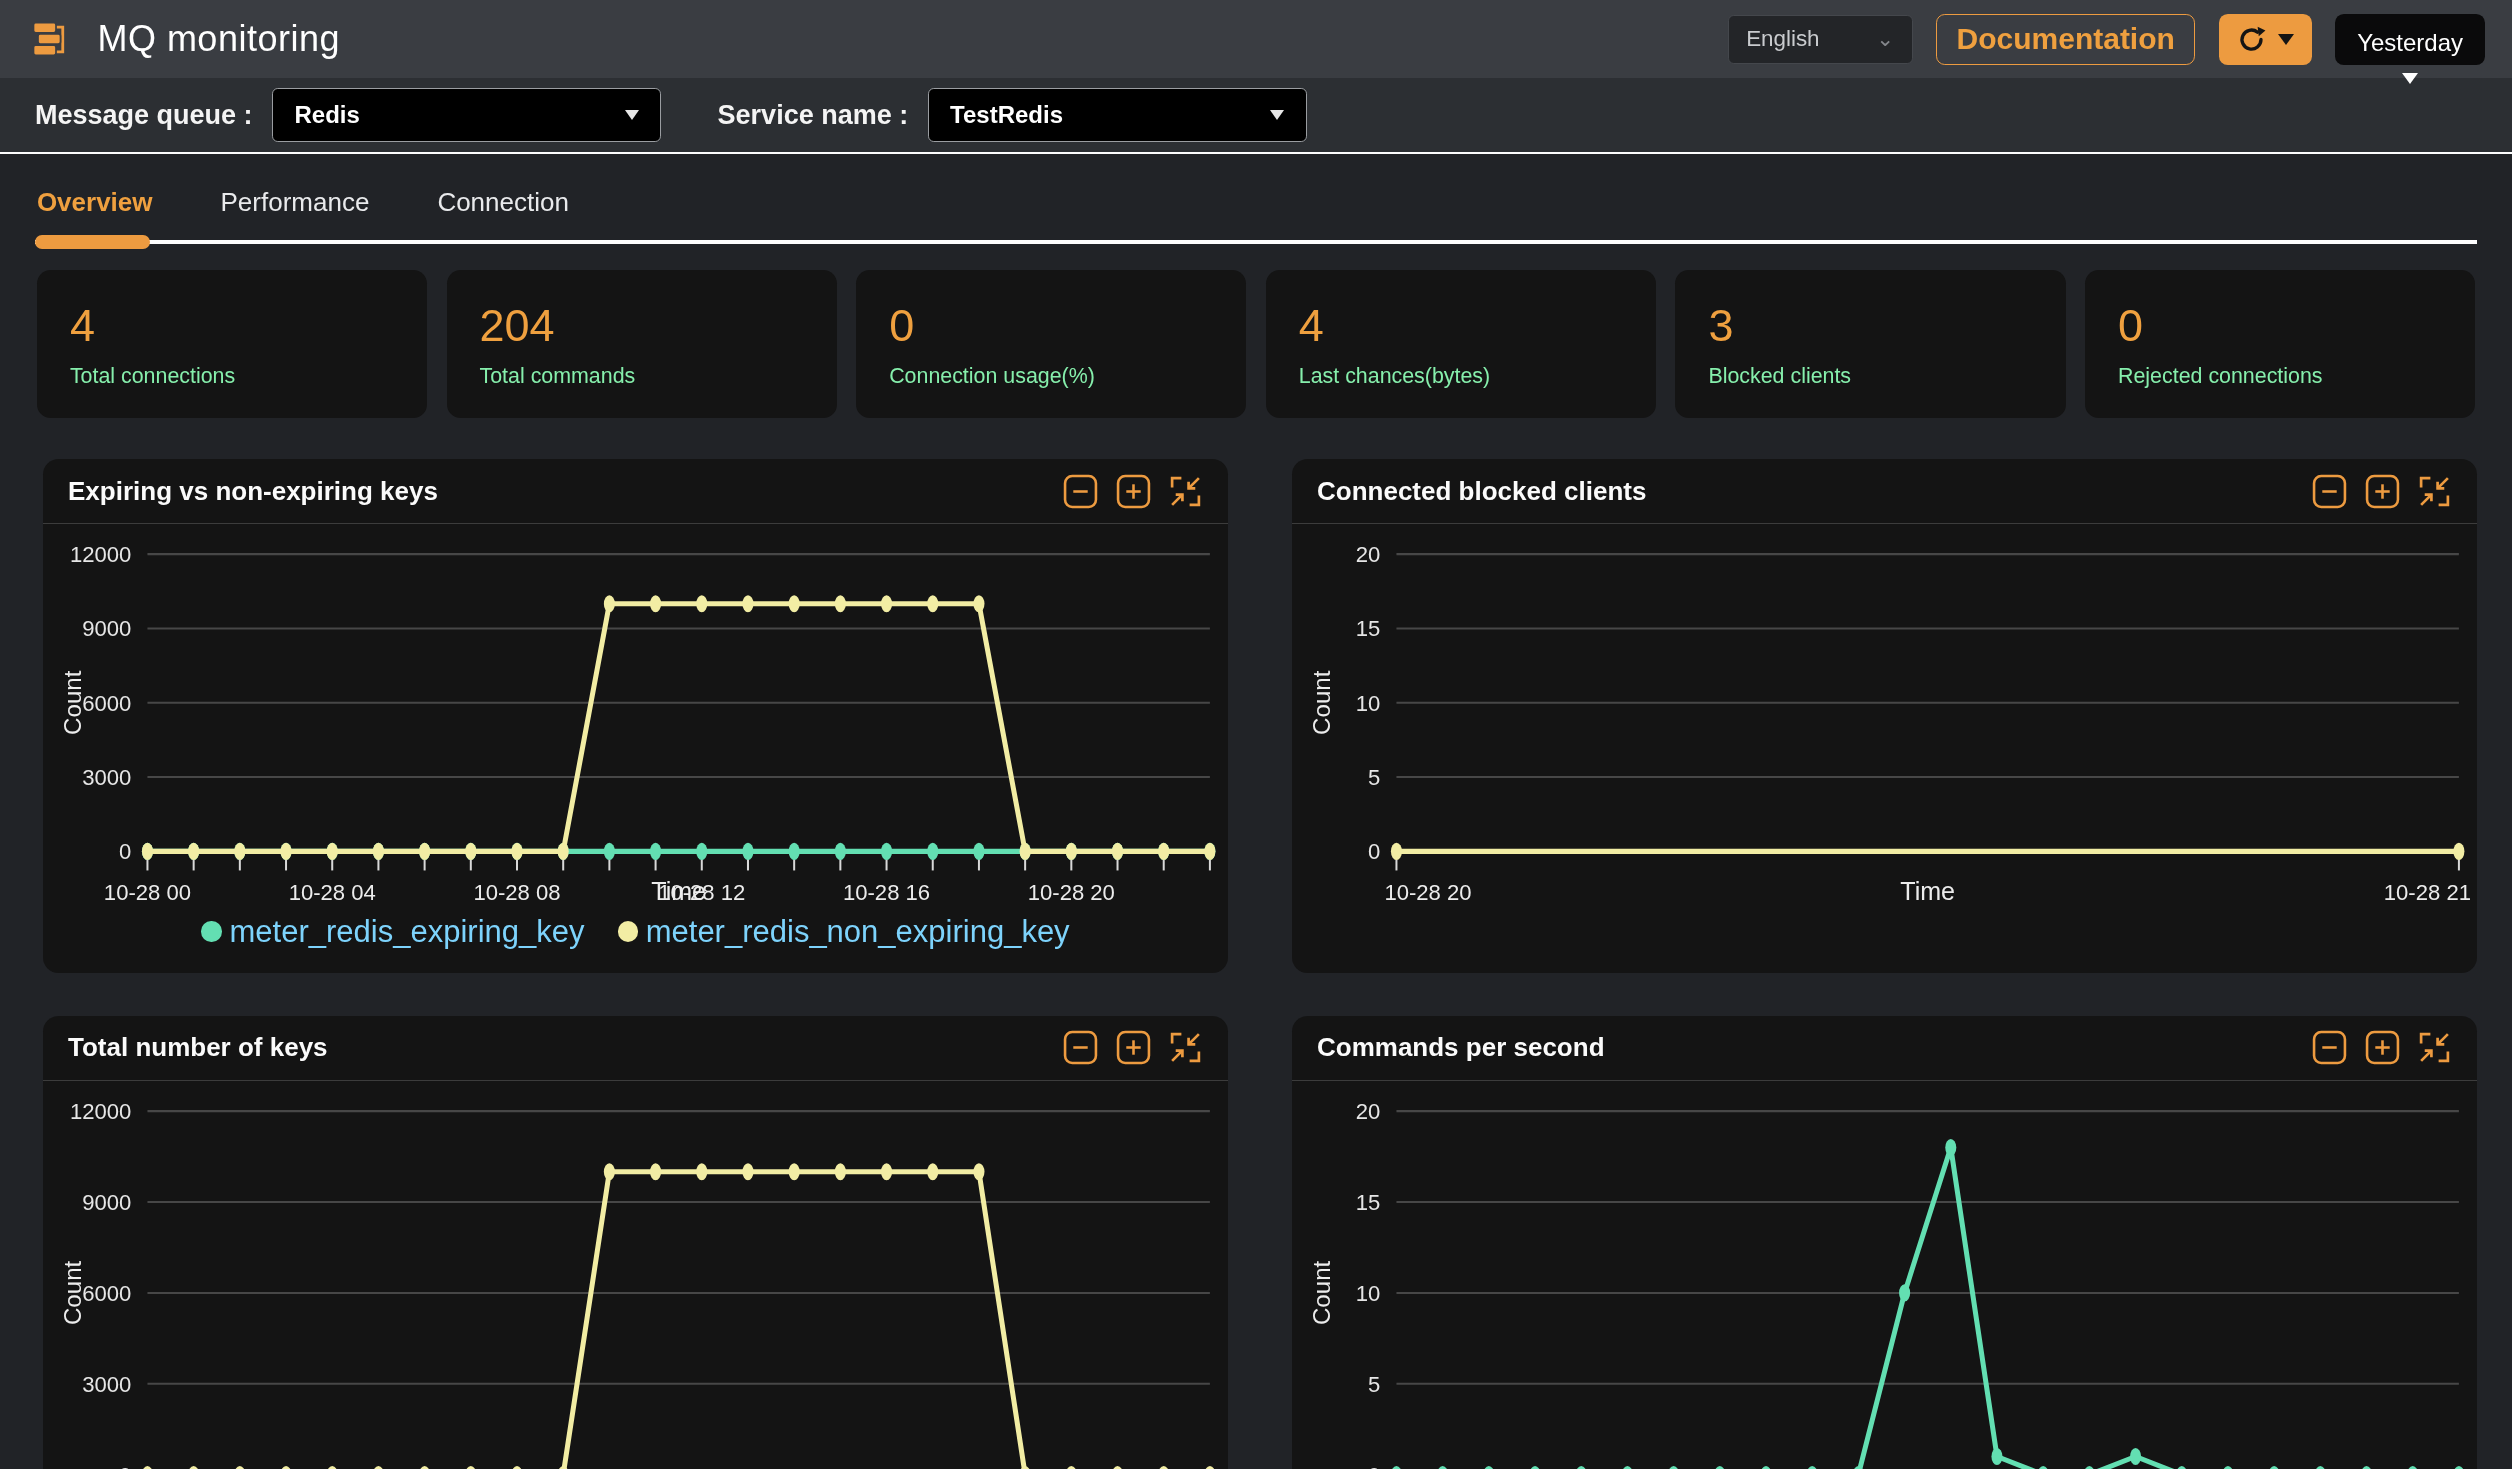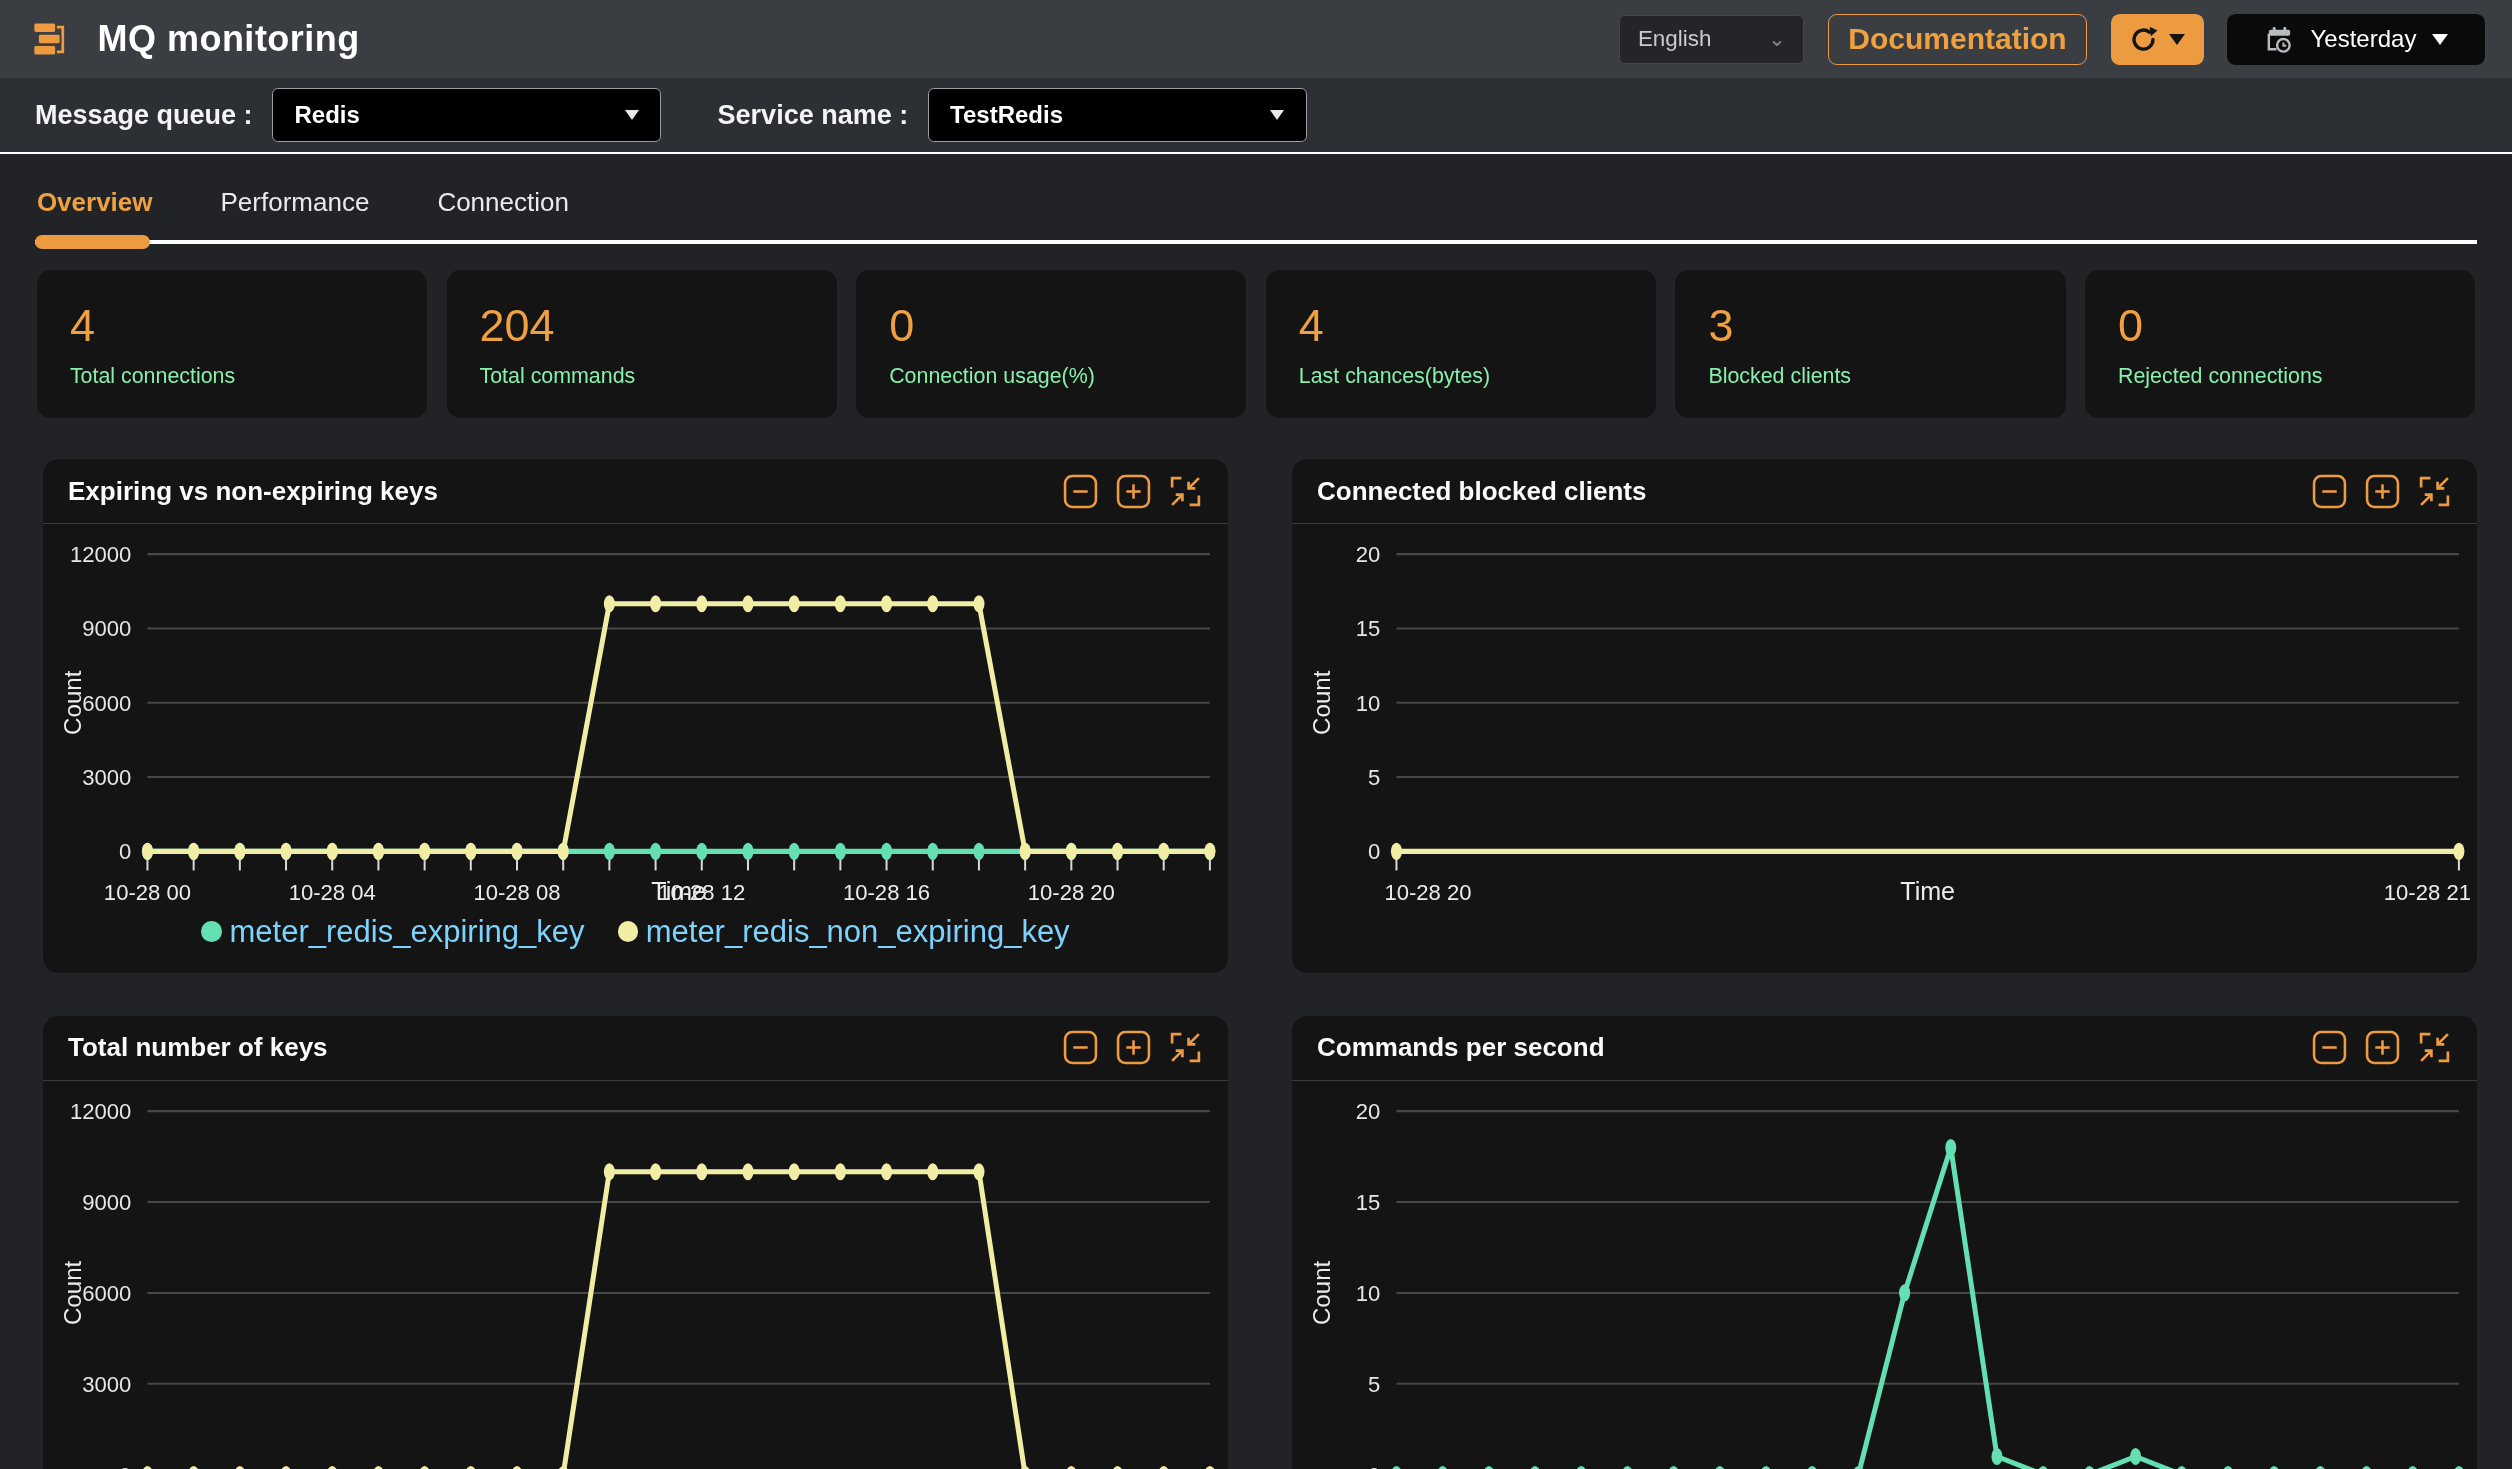--- a/index.html
+++ b/index.html
@@ -8,42 +8,42 @@
     font-family: "Liberation Sans", sans-serif;
     background:#212327;
     color:#fff;
   }
   
   .app-header {
     height:78px; background:#3a3d42;
     display:flex; align-items:center; padding:0 27px 0 29px; gap:23.4px;
   }
   .logo { width:45px; height:45px; flex:0 0 auto; }
-  .app-title { font-size:36px; font-weight:bold; letter-spacing:0.5px; }
+  .app-title { font-size:36px; font-weight:normal; letter-spacing:0.5px; }
   .header-spacer { flex:1; }
   .lang-select {
     width:185px; height:49px; background:#232528; border:1px solid #44474c;
     border-radius:5.8px; display:flex; align-items:center; justify-content:space-between;
     padding:0 17.5px; color:#c9cbce; font-size:22.4px; cursor:pointer;
   }
   .lang-caret { color:#84878c; font-size:21.4px; }
   .doc-btn {
     height:51px; padding:0 19.5px; background:transparent; border:1.9px solid #ed9b40;
     border-radius:8.8px; color:#efa03f; font-size:30px; font-weight:bold;
     display:flex; align-items:center; cursor:pointer; font-family:inherit;
   }
   .refresh-btn {
     height:51px; width:93px; background:#ed9b40; border:none; border-radius:8.8px;
     display:flex; align-items:center; justify-content:center; gap:11.7px; cursor:pointer;
   }
   .tri-down { width:0; height:0; border-left:8.8px solid transparent; border-right:8.8px solid transparent; border-top:11.7px solid #141414; }
   .range-btn {
     height:51px; background:#0a0a0b; border:none; border-radius:8.8px; color:#fff;
-    display:flex; align-items:center; gap:15.6px; padding:0 37px; font-size:24px;
-    font-family:inherit; cursor:pointer;
+    display:flex; align-items:center; gap:15.6px; padding:0 22px; font-size:24px;
+    font-family:inherit; cursor:pointer;flex-direction:column;
   }
   .range-btn .tri-down { border-top-color:#fff; }
   
   .filter-bar {
     height:76px; background:#2c2f33; display:flex; align-items:center;
     padding:0 35px; gap:19.5px; border-bottom:2.9px solid #fdfdfd;
   }
   .filter-label { font-size:27px; font-weight:bold; color:#f4f4f4; }
   .filter-select {
     width:389px; height:54px; border:1px solid #9a9da1; border-radius:5.8px;

